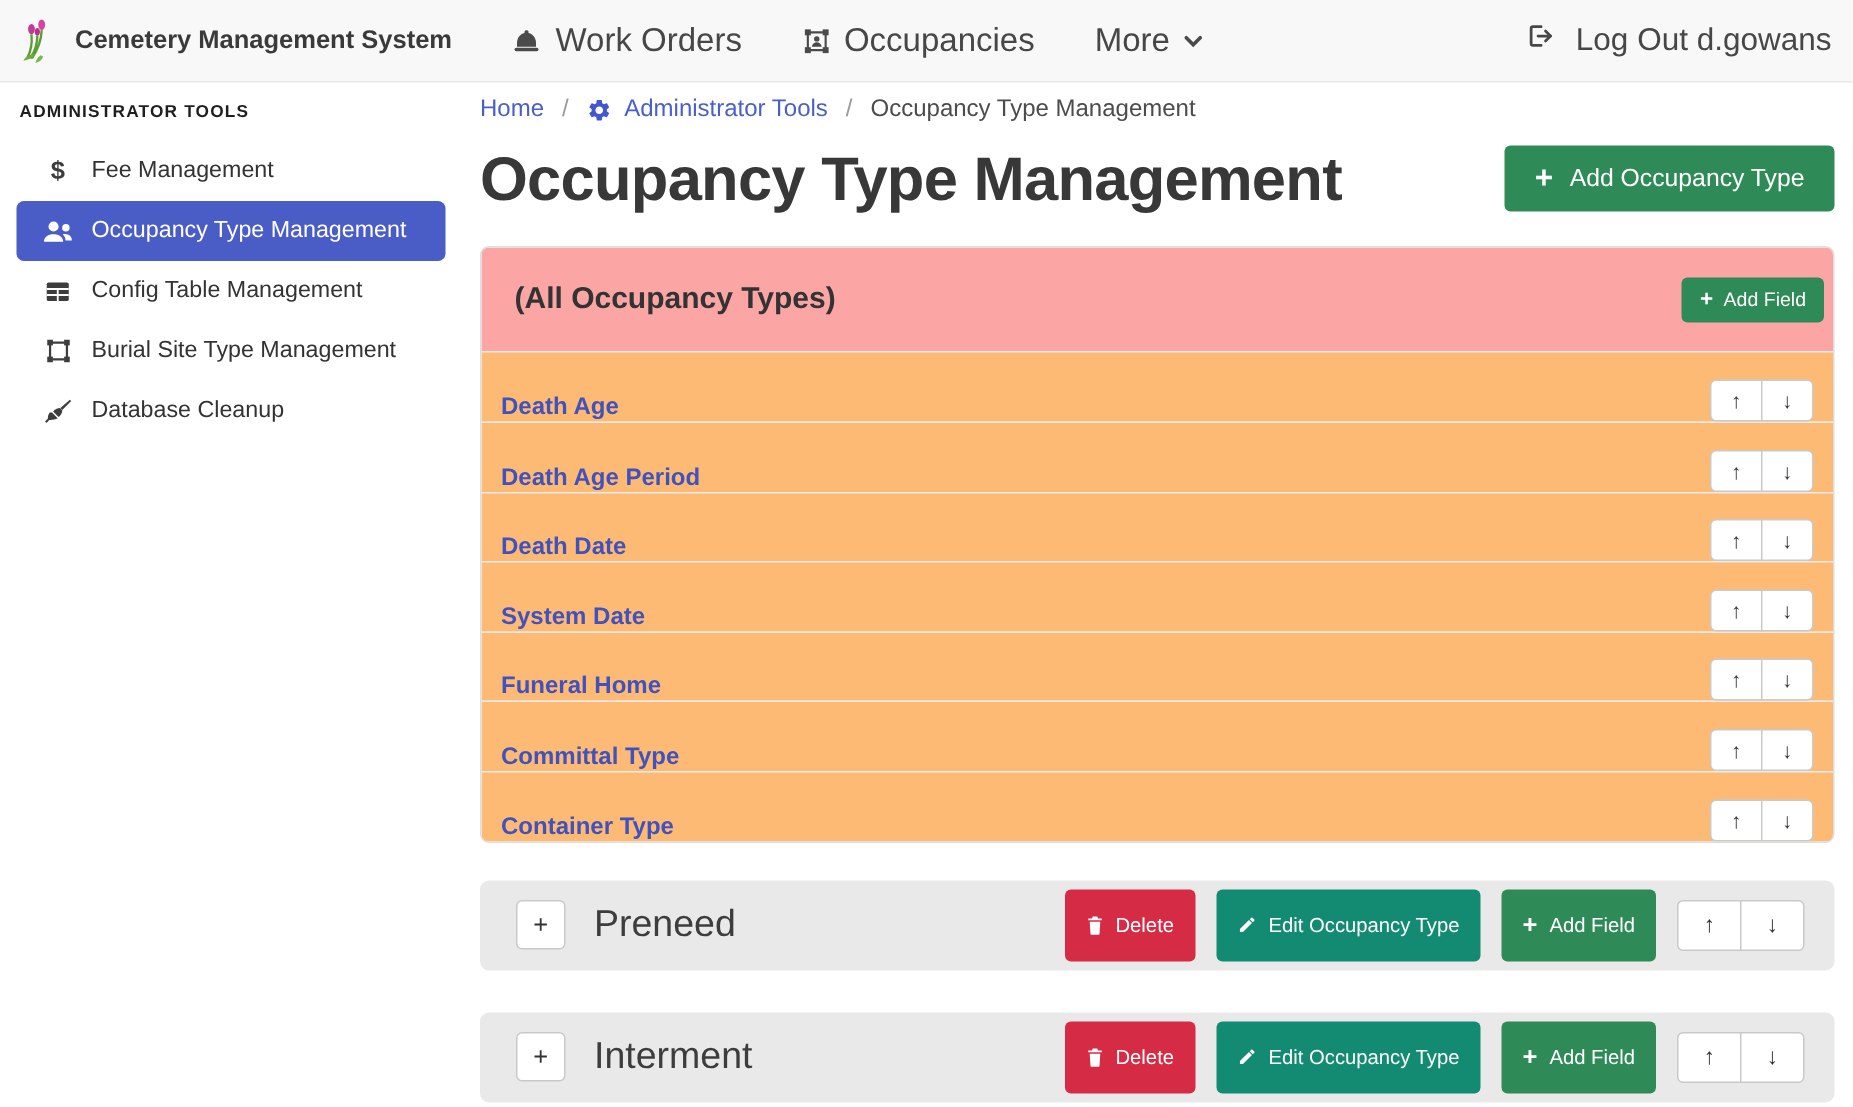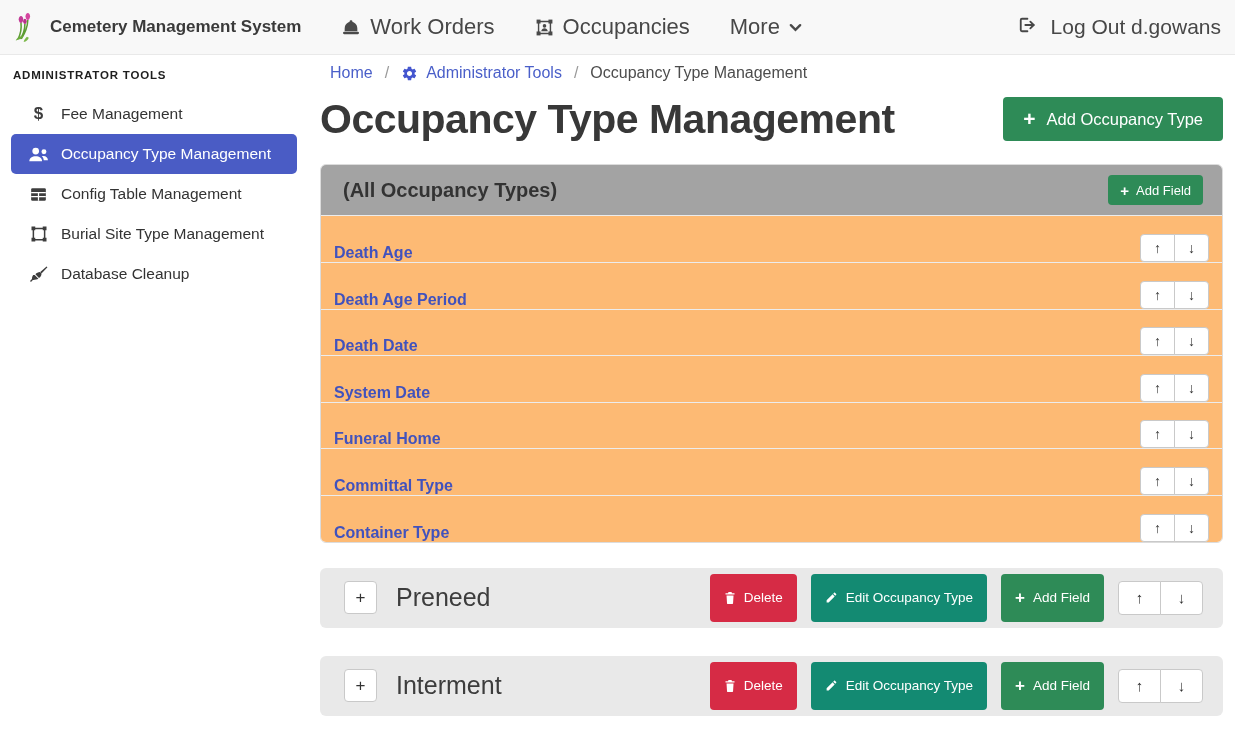--- a/index.html
+++ b/index.html
@@ -26,39 +26,39 @@
     padding: 0 16px; border-radius: 5px; font-size: 15.5px; color: #333; cursor: pointer; }
   .side-item .sicon { width: 23px; margin-right: 11px; display: flex;
     justify-content: center; align-items: center; color: #3d3d3d; }
   .side-item.active { background: #4a5cc5; color: #fff; }
   .side-item.active .sicon { color: #fff; }
   .dollar-glyph { font-size: 17px; font-weight: 700; }
 
   .main { flex: 1 1 auto; padding: 9px 12px 0 12px; }
 
   
-  .breadcrumb { display: flex; align-items: center; gap: 12px; font-size: 16px; margin-left: 10px; }
+  .breadcrumb { display: flex; align-items: center; gap: 12px; font-size: 16px; }
   .bc-link { color: #4a5fc9; cursor: pointer; display: flex; align-items: center; gap: 8px; }
   .bc-sep { color: #9a9a9a; }
   .bc-current { color: #4c4c4c; }
   .gear { display: flex; color: #4456cf; }
 
   
   .title-row { margin-top: 13px; display: flex; justify-content: space-between; align-items: center; }
   h1 { font-size: 41px; font-weight: 600; color: #383838; letter-spacing: -0.5px; line-height: 1.18; }
   .btn { display: inline-flex; align-items: center; border: none; border-radius: 4px;
     color: #fff; cursor: pointer; font-family: "Liberation Sans", sans-serif; }
   .btn-add-type { background: #2e8b57; height: 44px; padding: 0 20px; font-size: 16.5px; gap: 11px; }
   .plus-glyph { font-weight: 600; }
   .btn-add-type .plus-glyph { font-size: 21px; }
 
   
   .card { margin-top: 21px; border: 1px solid #dcdcdc; border-radius: 6px; overflow: hidden; background: #fff; }
-  .card-header { background: #a3a3a3; height: 50px; display: flex; align-items: center;
-    justify-content: space-between; padding: 0 19px 0 22px; }
+  .card-header { background: #fca5a5; height: 69px; display: flex; align-items: center;
+    justify-content: space-between; padding: 0 6px 0 22px; }
   .card-title { font-size: 20px; font-weight: 600; color: #333; }
   .btn-add-field-sm { background: #2e8b57; height: 30px; padding: 0 12px; font-size: 13px; gap: 7px; }
   .btn-add-field-sm .plus-glyph { font-size: 15px; }
   .field-row { height: 46.6px; display: flex; align-items: flex-end; justify-content: space-between;
     padding: 0 13px; border-top: 1px solid #ececec; background: #fdba74; }
   .field-row:first-of-type { border-top: none; }
   .field-link { color: #4152bd; font-weight: 700; font-size: 16px; cursor: pointer; text-decoration: none; }
   .updown { display: flex; }
   .ud-btn { width: 35px; height: 28px; background: #fff; border: 1px solid #c9c9c9; color: #333;
     font-size: 14px; display: flex; align-items: center; justify-content: center; cursor: pointer; }

